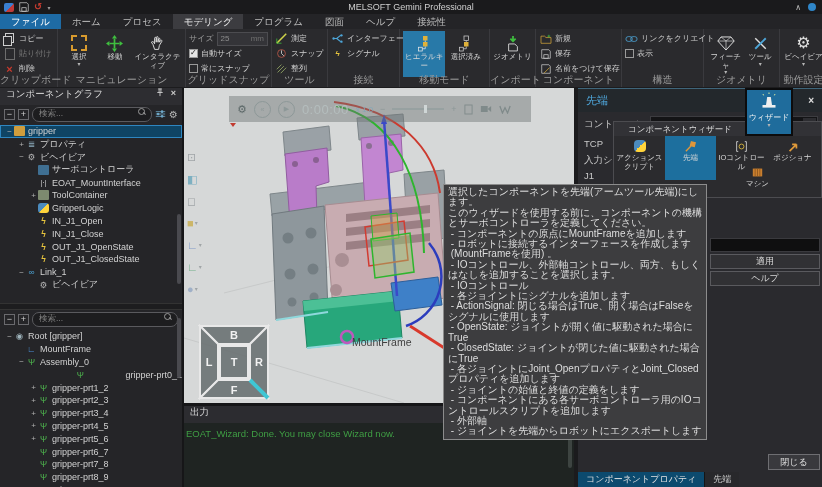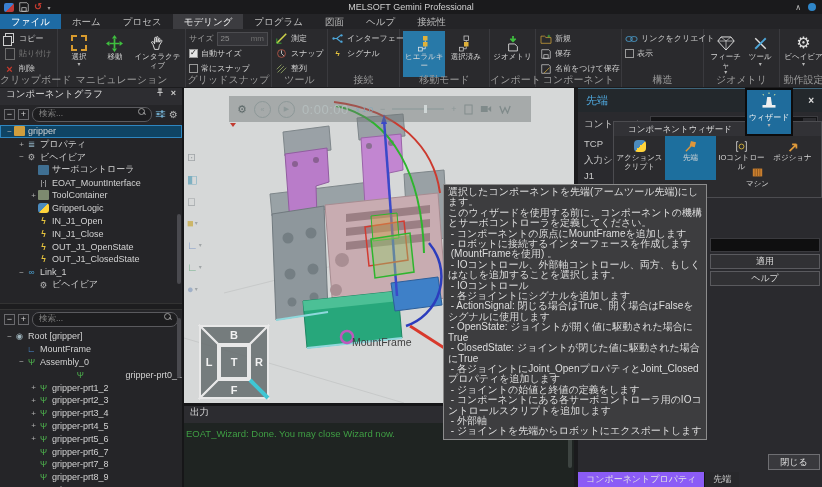--- a/index.html
+++ b/index.html
@@ -97,21 +97,21 @@
   #rp-header{height:24px;background:#23282c;border-top:1px solid #3f657a;display:flex;align-items:center;padding:0 8px;box-sizing:border-box;}
   #rp-header .t{font-size:11px;color:#4fa8dd;flex:1;}
   .rp-row{position:absolute;font-size:9.5px;color:#c9c9c9;white-space:nowrap;}
   #combo{position:absolute;left:72px;top:28px;width:168px;height:15px;background:#141416;border:1px solid #3c3c40;box-sizing:border-box;display:flex;align-items:center;padding-left:5px;font-size:9px;color:#e0e0e0;}
   #combo .dd{position:absolute;right:1px;top:1px;bottom:1px;width:13px;background:#2d2d31;color:#6fb3dd;font-size:7px;display:flex;align-items:center;justify-content:center;}
   .rp-btn{position:absolute;left:132px;width:110px;height:15px;background:#313134;border:1px solid #5a5a5e;box-sizing:border-box;text-align:center;font-size:9px;color:#d8d8d8;line-height:13px;}
   #rp-field{position:absolute;left:132px;top:150px;width:110px;height:14px;background:#0f0f10;border:1px solid #3a3a3e;box-sizing:border-box;}
   #closebtn{position:absolute;left:190px;top:366px;width:52px;height:16px;background:#39393d;border:1px solid #6e6e72;box-sizing:border-box;text-align:center;font-size:9px;color:#e0e0e0;line-height:14px;}
   #rp-tabs{position:absolute;left:0;top:384px;height:15px;display:flex;}
   .rp-tab{padding:0 8px;line-height:15px;font-size:9px;white-space:nowrap;}
-  .rp-tab.t1{background:#8b5cf6;color:#e2e2e2;}
+  .rp-tab.t1{background:#0c4a6e;color:#e2e2e2;}
   .rp-tab.t2{background:#28282b;color:#cfcfcf;border-left:1px solid #151515;}
   
   #wizmenu{position:absolute;left:613px;top:121px;width:209px;height:77px;background:#2b2b2e;border:1px solid #4c4c50;box-sizing:border-box;z-index:5;}
   #wizmenu .mh{height:14px;background:#323236;font-size:8.5px;color:#dadada;line-height:14px;padding-left:14px;}
   .mitems{display:flex;}
   .mitem{width:51px;display:flex;flex-direction:column;align-items:center;padding-top:2px;font-size:7.5px;color:#d8d8d8;text-align:center;line-height:8.5px;height:44px;box-sizing:border-box;}
   .mitem .micon{height:16px;display:flex;align-items:center;justify-content:center;}
   .mitem.sel{background:#1d6f9e;}
   .mitem.machine{position:absolute;left:118px;top:40px;background:transparent;}
   

